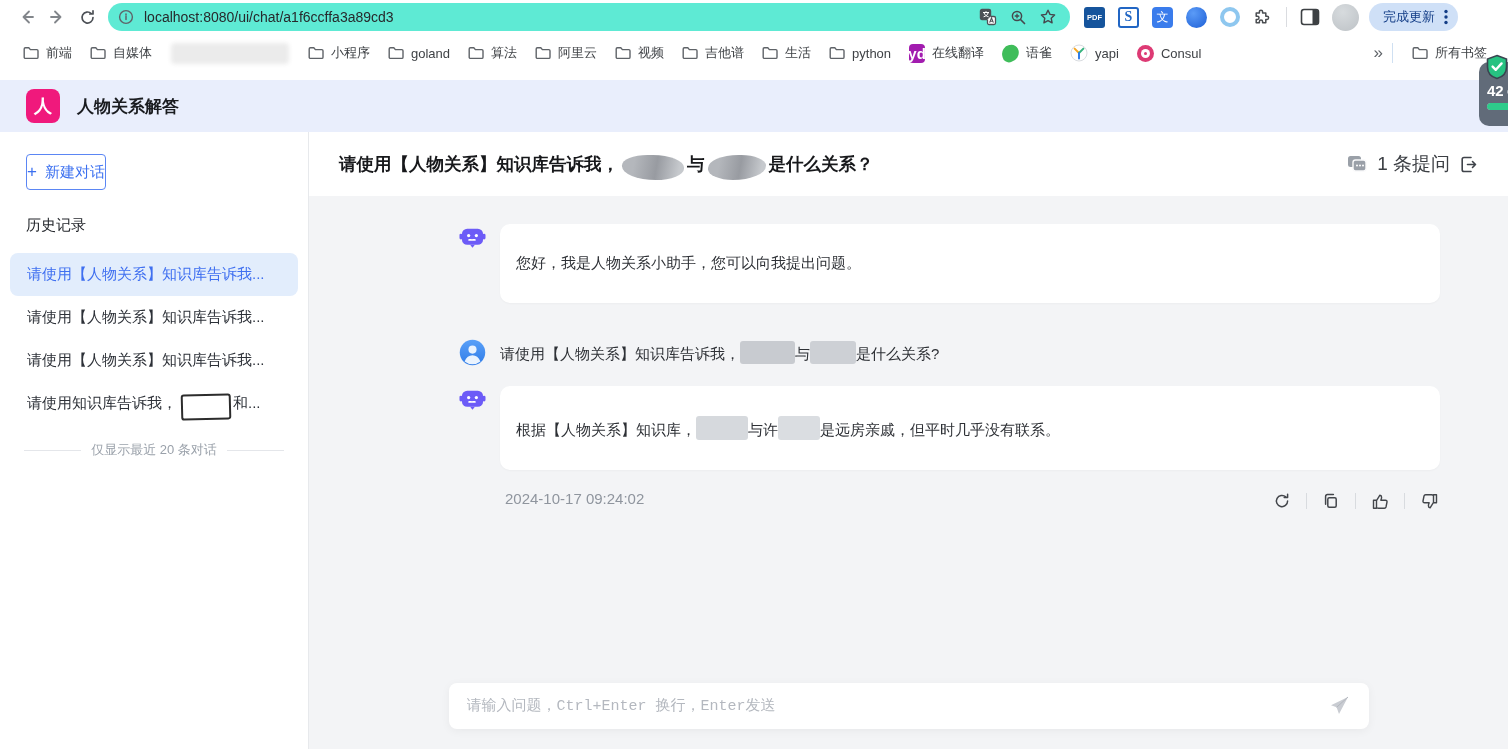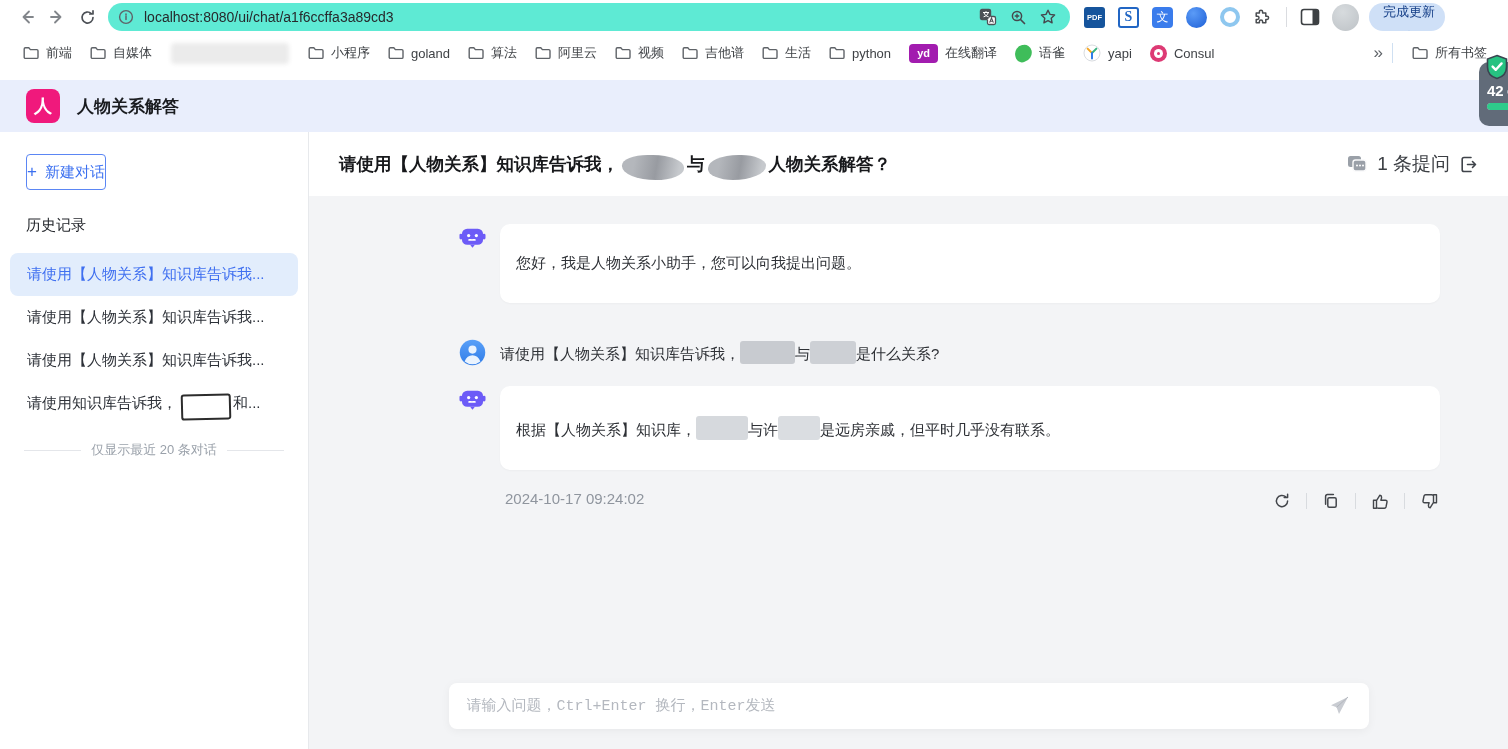--- a/index.html
+++ b/index.html
@@ -13,31 +13,31 @@
   .omni-ico { width:24px; height:24px; display:flex; align-items:center; justify-content:center; border-radius:50%; flex:none; }
   .url-text { font-size:14px; color:#27292c; white-space:nowrap; flex:1; overflow:hidden; }
   .ext-row { display:flex; align-items:center; gap:13px; margin-left:14px; }
   .badge-pdf { width:21px; height:21px; background:#15549c; border-radius:3px; color:#fff; font-size:7.5px; font-weight:bold; display:flex; align-items:center; justify-content:center; }
   .badge-s { width:21px; height:21px; background:#fff; border:2px solid #2166c4; border-radius:3px; color:#2166c4; font-weight:bold; font-size:14px; font-family:"Liberation Serif",serif; display:flex; align-items:center; justify-content:center; }
   .badge-tr { width:21px; height:21px; background:#3a7cec; border-radius:4px; color:#fff; font-size:12px; display:flex; align-items:center; justify-content:center; }
   .badge-circle { width:21px; height:21px; border-radius:50%; background:radial-gradient(circle at 35% 30%,#5b9bf7,#1d5fd6); }
   .badge-ring { width:20px; height:20px; border-radius:50%; border:4px solid #8ec7ef; background:#fff; }
   .tb-divider { width:1px; height:20px; background:#dadce0; }
   .avatar-chrome { width:27px; height:27px; border-radius:50%; background:radial-gradient(circle at 40% 30%,#d7dbde,#bdc2c6); }
-  .update-pill { height:28px; background:#cfe0f7; border-radius:14px; display:flex; align-items:center; gap:9px; padding:0 10px 0 14px; margin-left:10px;flex-direction:column; }
+  .update-pill { height:28px; background:#cfe0f7; border-radius:14px; display:flex; align-items:center; gap:9px; padding:0 10px 0 14px; margin-left:10px; }
   .update-pill span { font-size:13px; color:#123c86; white-space:nowrap; }
 
   
   .bookmarks { position:absolute; top:34px; left:0; width:1508px; height:38px; background:#fff; display:flex; align-items:center; padding:0 6px 0 14px; }
   .bm { display:flex; align-items:center; gap:7px; padding:0 9px; height:26px; border-radius:13px; flex:none; }
   .bm span { font-size:13px; color:#3f4246; white-space:nowrap; }
   .bm-blur { width:118px; height:21px; margin:0 10px; border-radius:4px; background:#ebebeb; filter:blur(2px); flex:none; }
   .bm-right { margin-left:auto; display:flex; align-items:center; gap:10px; padding-right:6px; }
   .chevron2 { font-size:17px; color:#5f6368; letter-spacing:-1px; }
-  .ico-yd { width:29px; height:19px; background:#a21caf; border-radius:4px; color:#fff; font-size:11px; font-weight:bold; display:flex; align-items:center; justify-content:center; }
+  .ico-yd { width:16px; height:19px; background:#a21caf; border-radius:4px; color:#fff; font-size:15px; font-weight:bold; display:flex; align-items:center; justify-content:center; }
   .ico-yuque { width:17px; height:17px; background:#3fbd5a; border-radius:55% 45% 60% 40%; transform:rotate(-12deg); }
   .ico-consul { width:17px; height:17px; border-radius:50%; background:#dd3a74; position:relative; }
   .ico-consul::after { content:""; position:absolute; inset:4px; background:#fff; border-radius:50%; }
   .ico-consul::before { content:""; position:absolute; inset:7px; background:#dd3a74; border-radius:50%; z-index:1; }
 
   
   .widget { position:absolute; top:62px; left:1479px; width:120px; height:64px; background:rgba(77,89,102,.88); border-radius:10px; z-index:60; padding:4px 8px; color:#fff; }
   .widget .shield { position:absolute; top:-8px; left:6px; }
   .widget .pct-row { margin-top:16px; display:flex; align-items:baseline; gap:3px; }
   .widget .pct { font-size:15px; font-weight:bold; color:#fff; }
@@ -320,21 +320,21 @@
       </div>
     </div>
 
     <div class="main">
       <div class="chat-title-row">
         <div class="chat-title">
           <span>请使用【人物关系】知识库告诉我，</span>
             <span class="scribble scr1"></span>
             <span>与</span>
             <span class="scribble scr2"></span>
-            <span>人物关系解答？</span>
+            <span>是什么关系？</span>
         </div>
         <div class="title-right">
           <svg width="21" height="19" viewBox="0 0 21 19">
               <rect x="1" y="1" width="13" height="11" rx="2.5" fill="#9aa0a8"></rect>
               <rect x="6" y="5" width="13" height="11" rx="2.5" fill="#9aa0a8" stroke="#f9f9fa" stroke-width="1.4"></rect>
               <circle cx="10" cy="10.5" r="1" fill="#fff"></circle>
               <circle cx="13" cy="10.5" r="1" fill="#fff"></circle>
               <circle cx="16" cy="10.5" r="1" fill="#fff"></circle>
             </svg>
           <span class="count">1 条提问</span>

